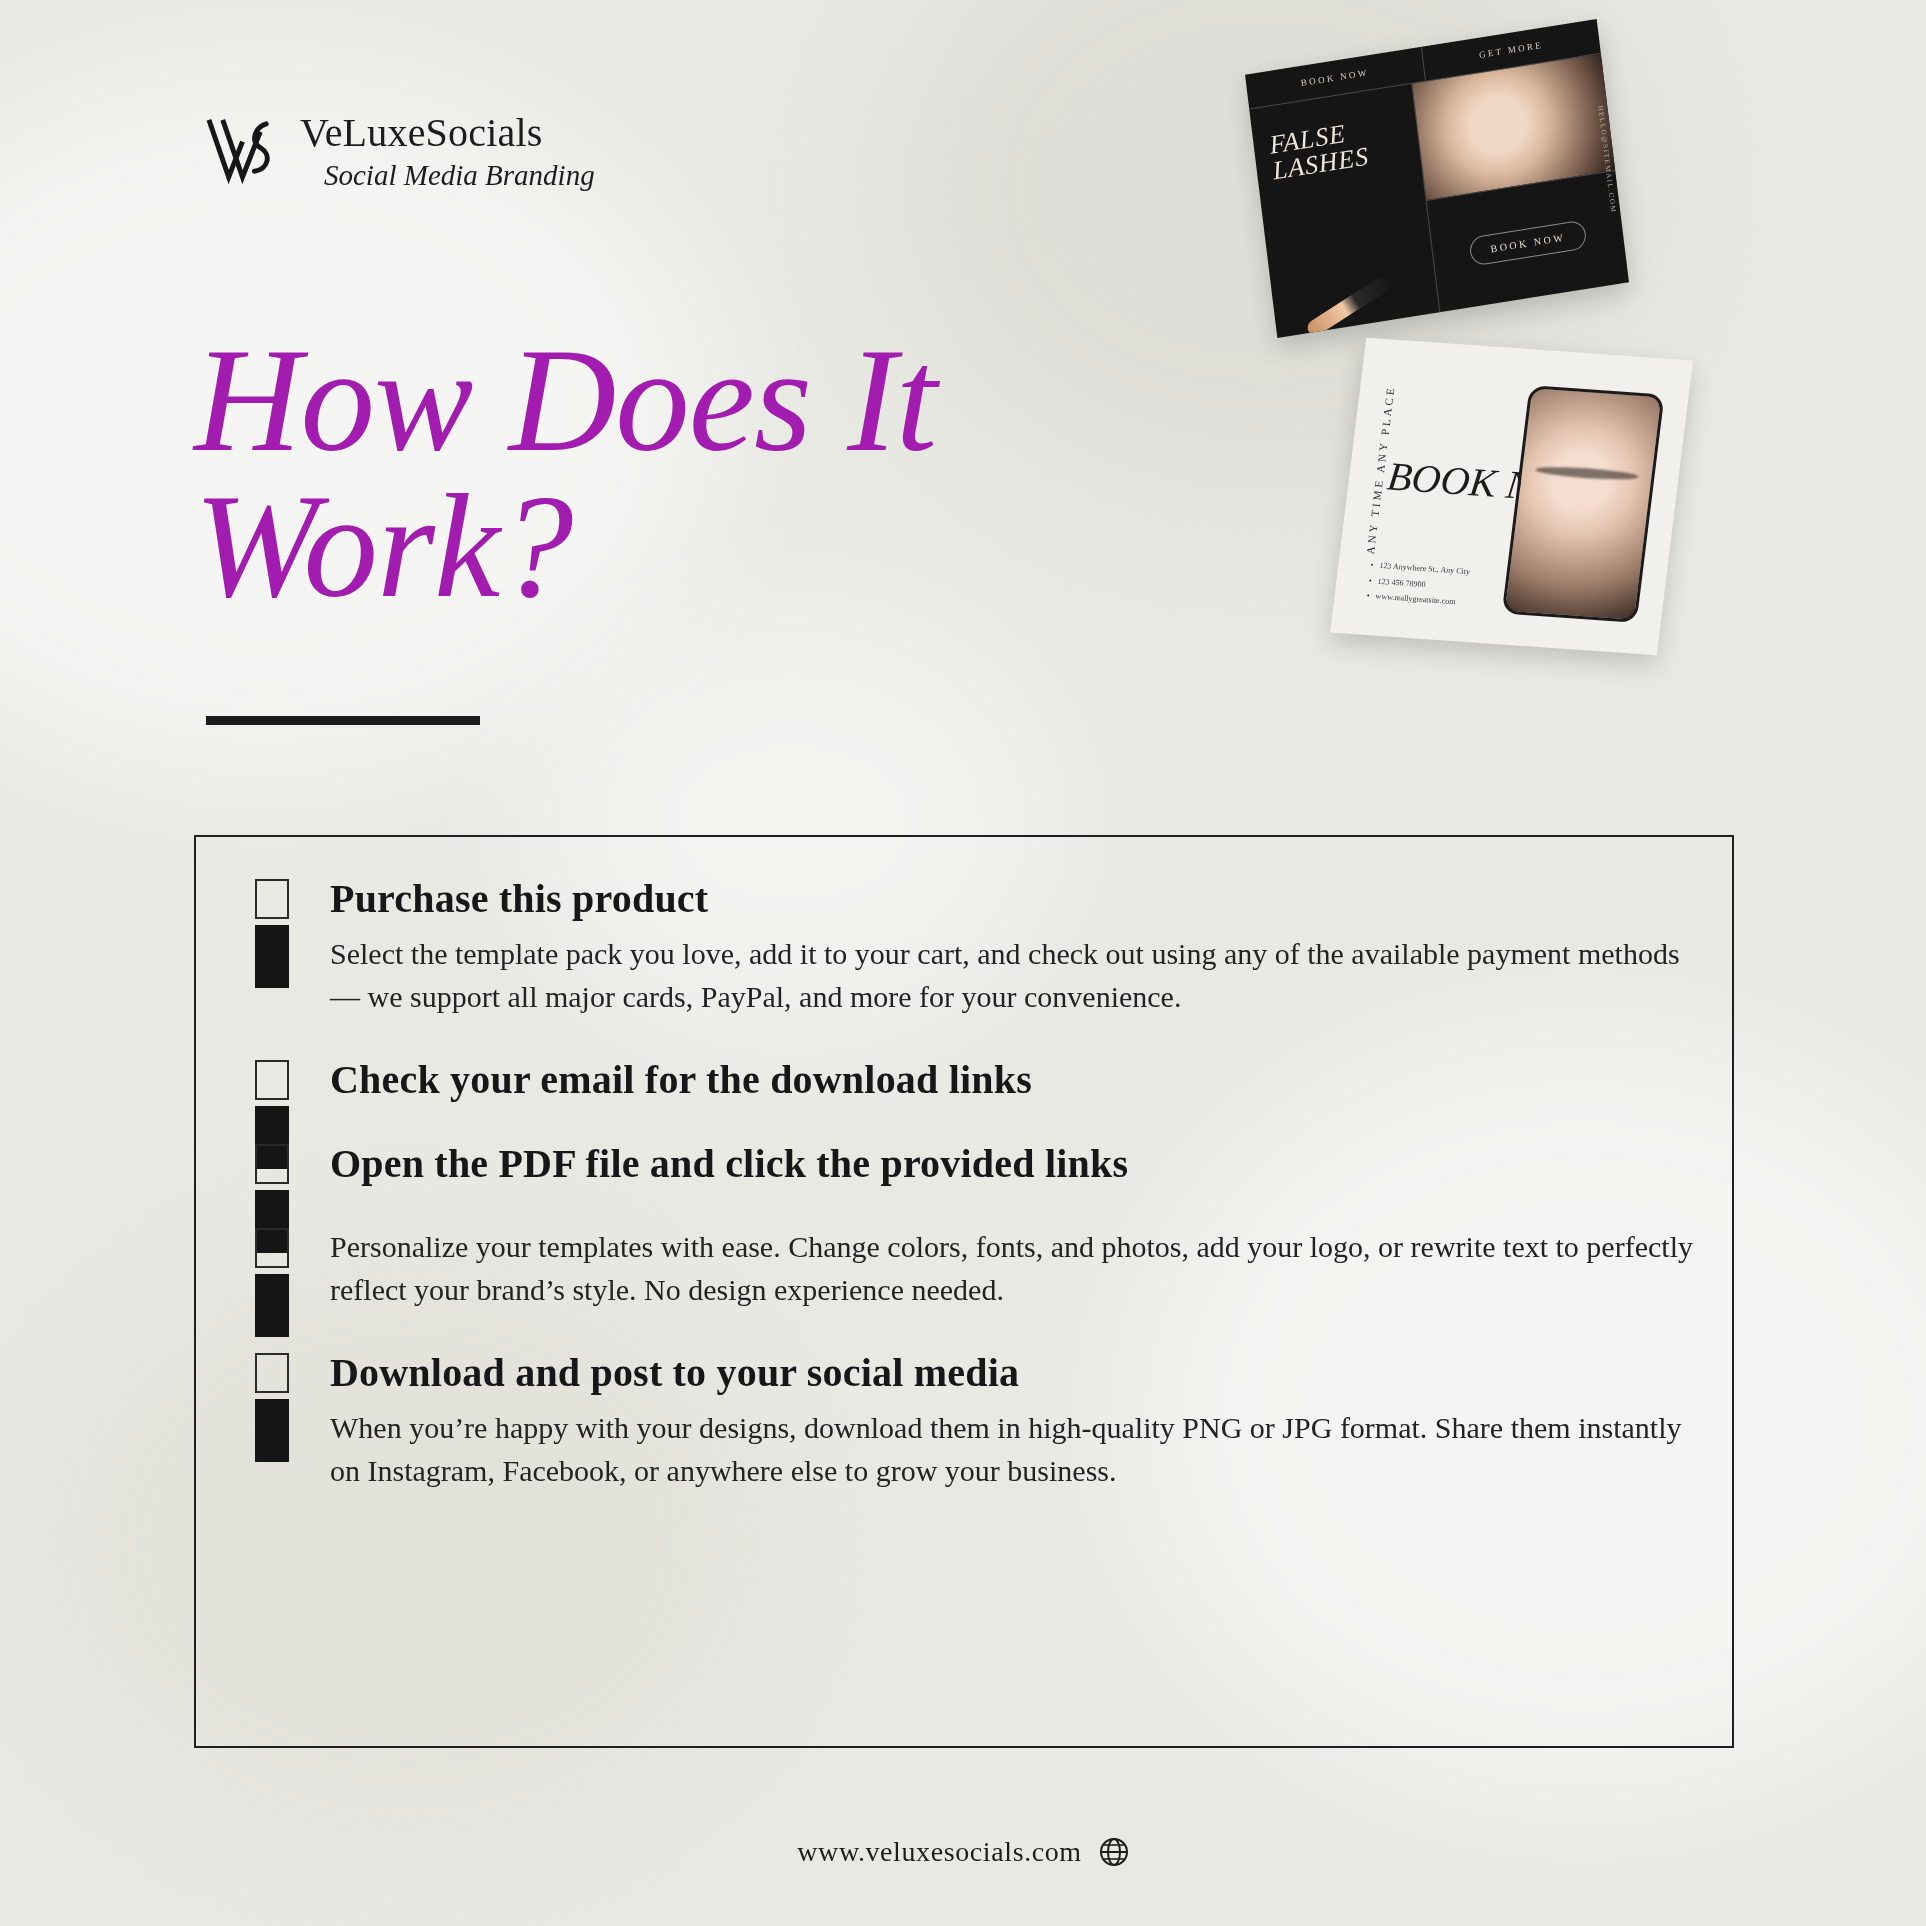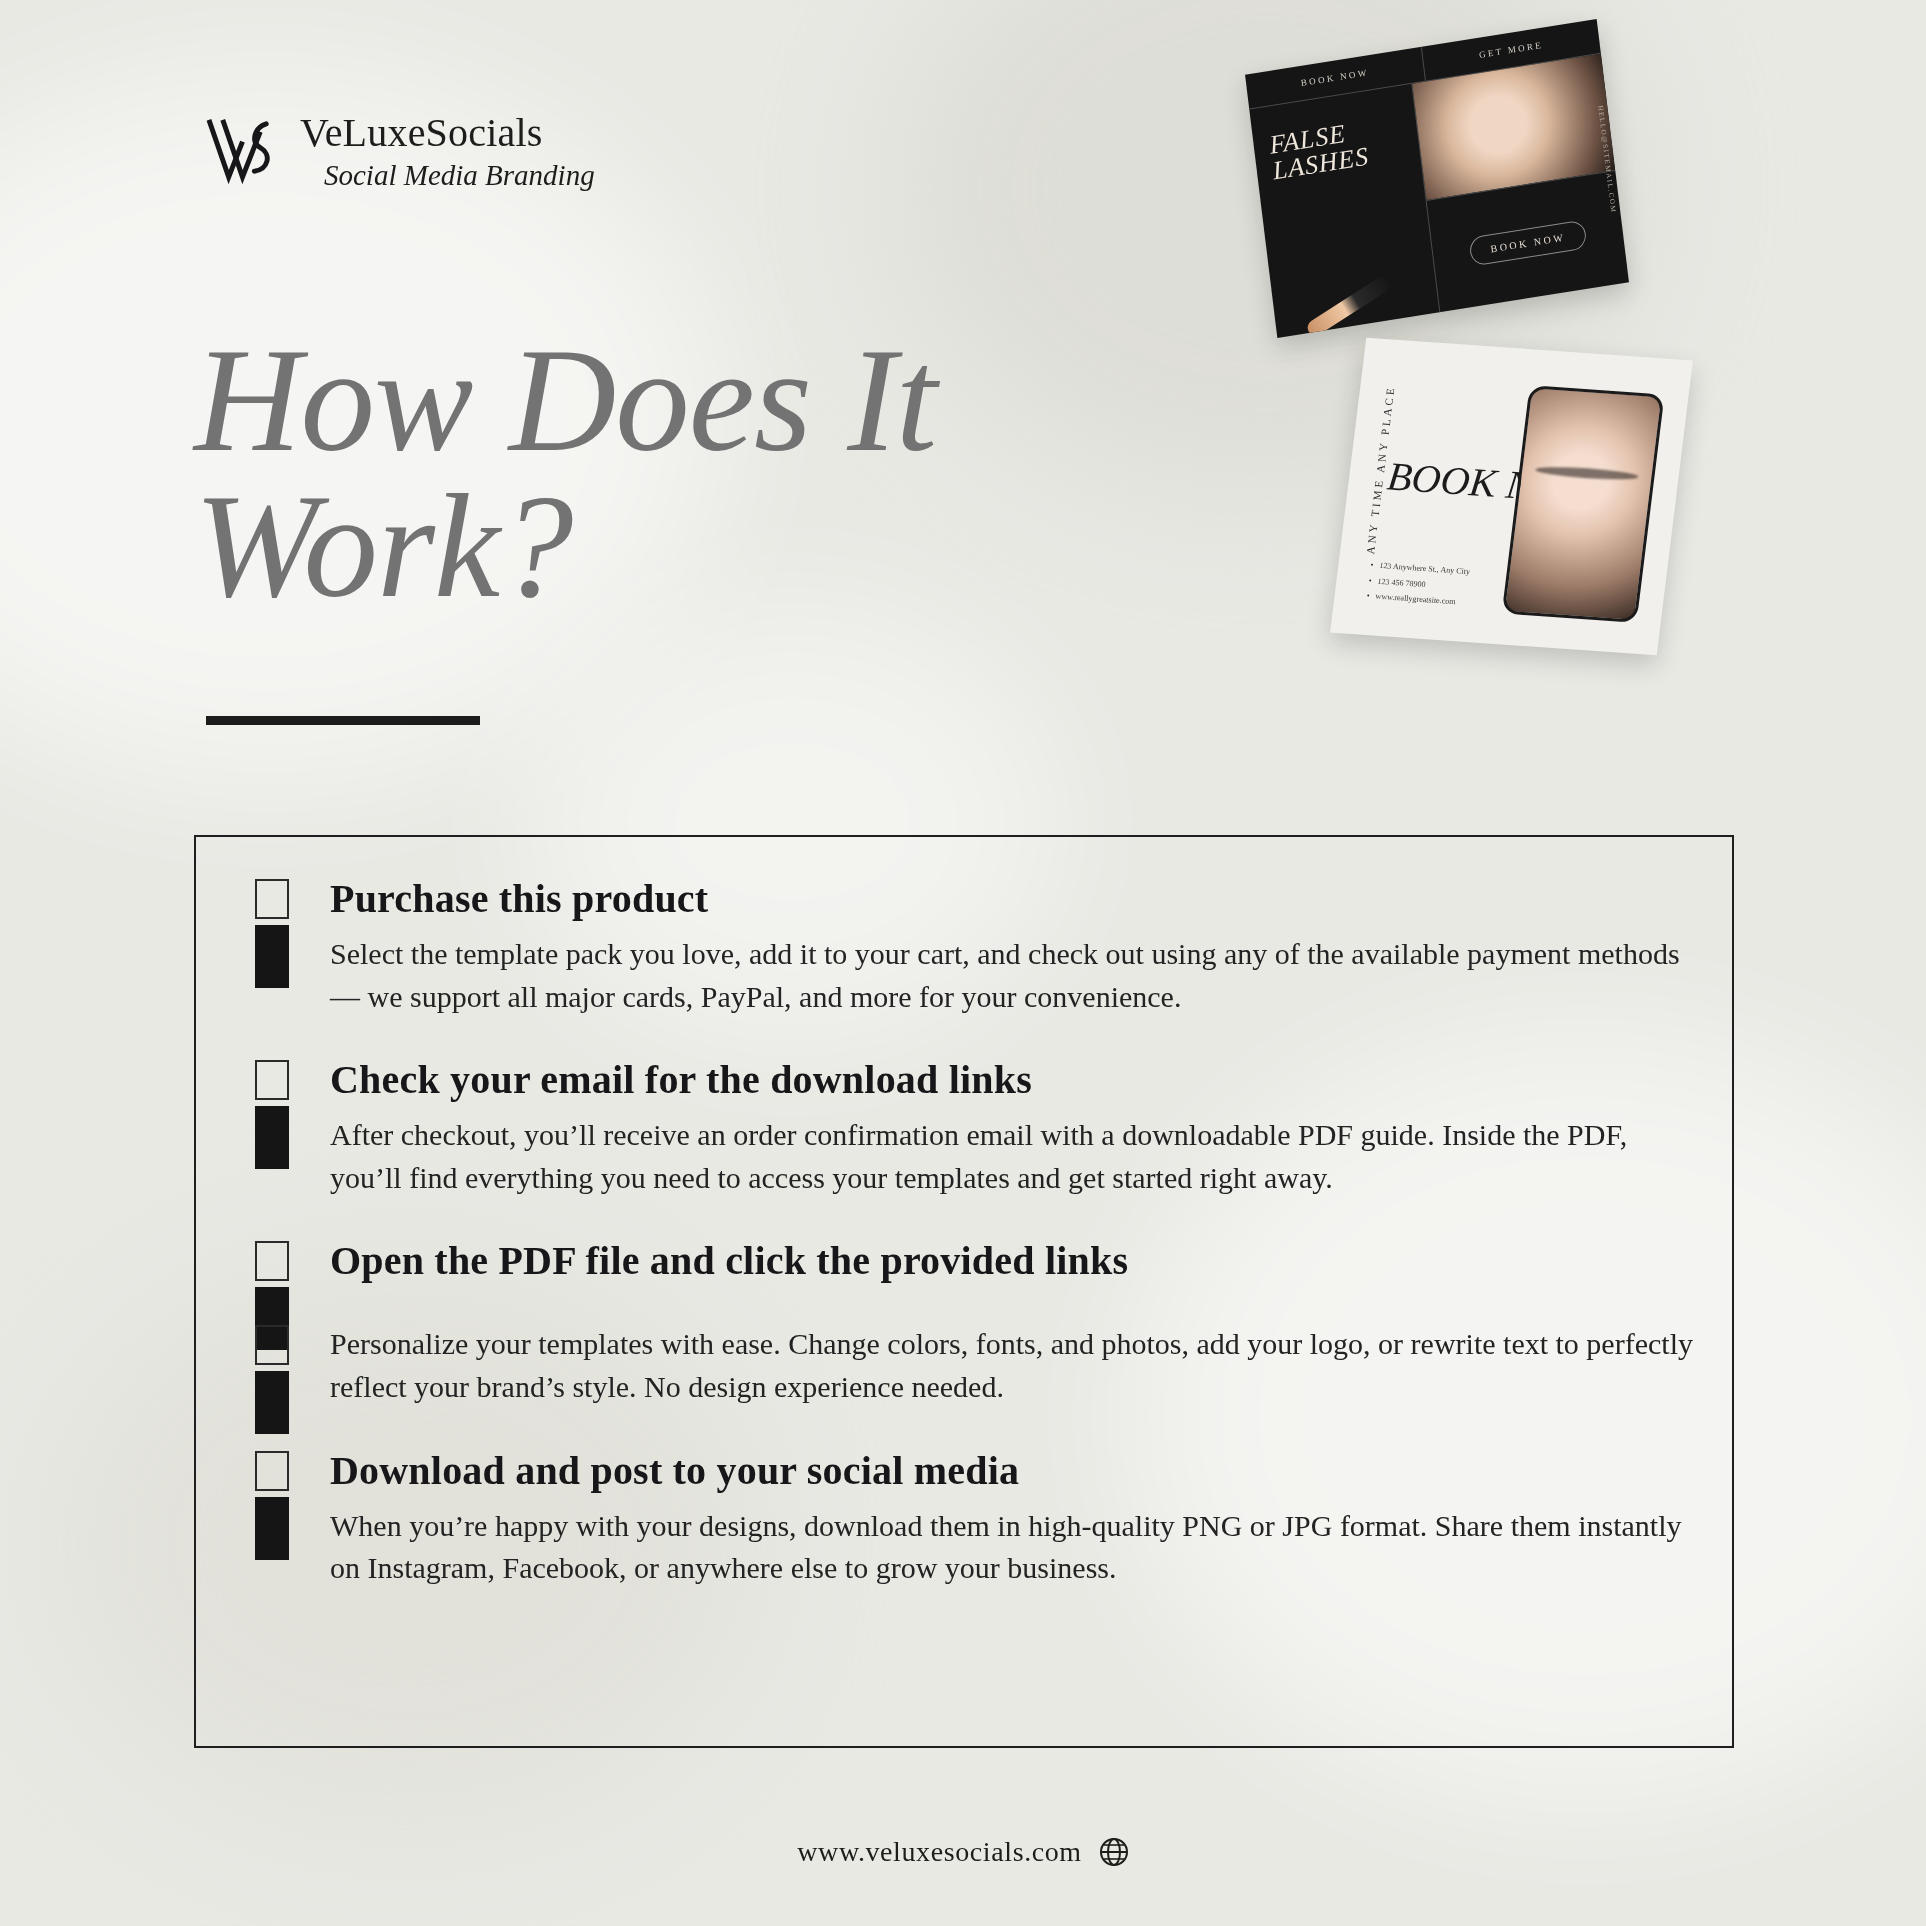--- a/index.html
+++ b/index.html
@@ -70,21 +70,21 @@
   
   .title {
     position: absolute;
     left: 194px;
     top: 327px;
     width: 970px;
     font-style: italic;
     font-weight: 400;
     font-size: 149px;
     line-height: 0.98;
-    color: #737373;
+    color: #a21caf;
     letter-spacing: -1px;
   }
   .title-rule {
     position: absolute;
     left: 206px;
     top: 716px;
     width: 274px;
     height: 9px;
     background: #1c1c1c;
   }
@@ -384,21 +384,20 @@
       <div class="step-title">Purchase this product</div>
       <div class="step-desc">Select the template pack you love, add it to your cart, and check out using any of the available payment methods — we support all major cards, PayPal, and more for your convenience.</div>
     </div>
 
     <div class="step">
       <div class="step-marker">
         <div class="step-box-glyph"></div>
         <div class="step-bar"></div>
       </div>
       <div class="step-title">Check your email for the download links</div>
-      <div class="step-desc">After checkout, you’ll receive an order confirmation email with a downloadable PDF guide. Inside the PDF, you’ll find everything you need to access your templates and get started right away.</div>
     </div>
 
     <div class="step">
       <div class="step-marker">
         <div class="step-box-glyph"></div>
         <div class="step-bar"></div>
       </div>
       <div class="step-title">Open the PDF file and click the provided links</div>
     </div>
 

